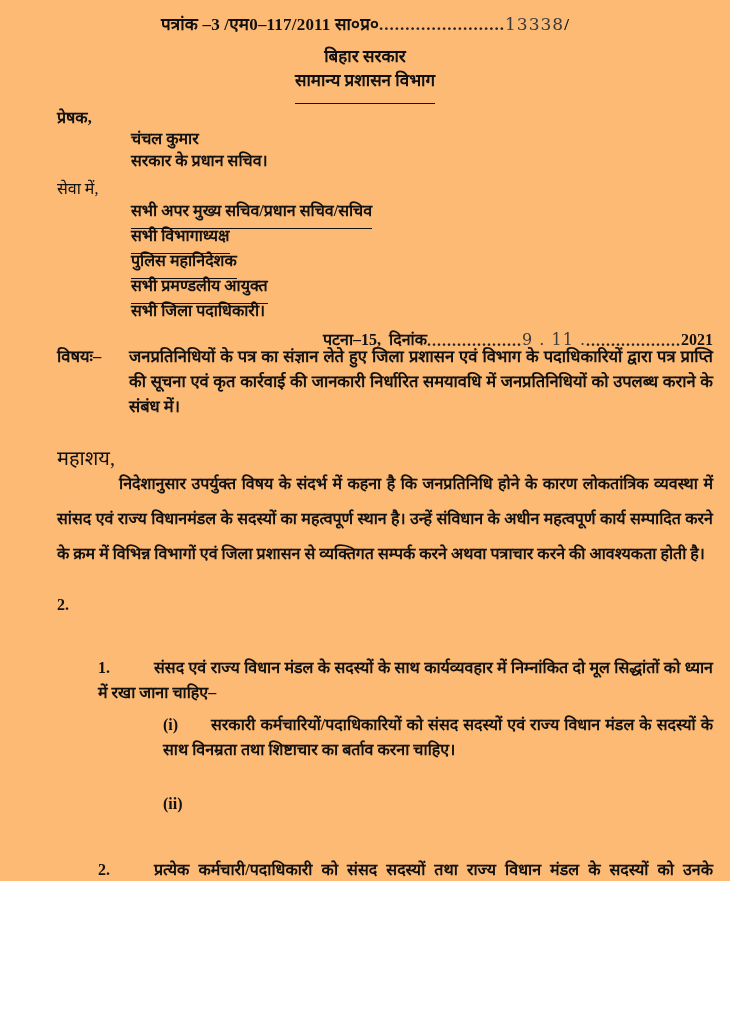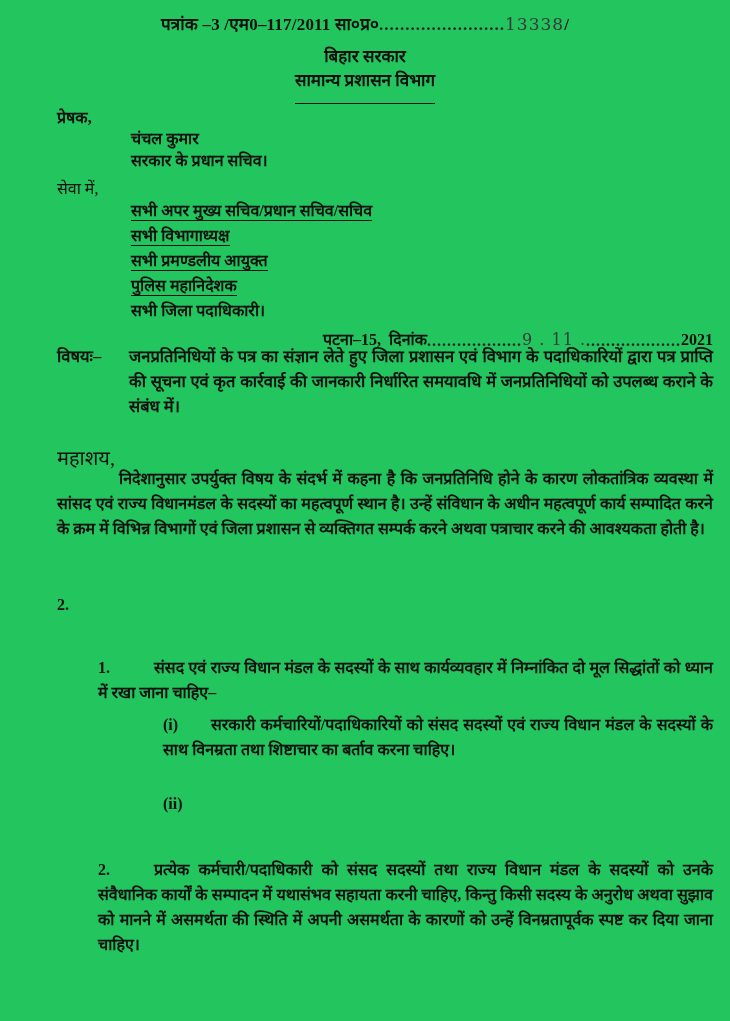--- a/index.html
+++ b/index.html
@@ -7,22 +7,22 @@
     padding: 0;
     background: #ffffff;
   }
   body {
     font-family: "Liberation Serif", "DejaVu Serif", serif;
     color: #111111;
   }
   #page {
     position: relative;
     width: 730px;
-    height: 1021px;
-    background: #22c55e;
+    height: 881px;
+    background: #fdba74;
     overflow: hidden;
     box-sizing: border-box;
   }
 
   
   .line { white-space: nowrap; }
 
   
   .hdr-ref {
     position: absolute;
@@ -80,21 +80,21 @@
   }
   .lbl-sewa {
     position: absolute; top: 177px; left: 57px;
     font-size: 16px; font-weight: 400;
   }
   .to-list {
     position: absolute; top: 199px; left: 131px;
     font-size: 16px; font-weight: 700;
   }
   .to-list div { margin-bottom: 3px; }
-  .to-list .ul span { border-bottom: 1.4px solid #111; padding-bottom: 1px; }
+  .to-list .ul span { border-bottom: 1.4px solid #111; padding-bottom: 9px; }
 
   
   .placedate {
     position: absolute; top: 328px; left: 0; width: 713px;
     text-align: right;
     font-size: 16px; font-weight: 700;
   }
 
   
   .subject {
@@ -112,21 +112,21 @@
   }
 
   
   .mahashay {
     position: absolute; top: 444px; left: 57px;
     font-size: 20px; font-weight: 400;
   }
   .para1 {
     position: absolute; top: 466px; left: 57px; width: 656px;
     font-size: 16px; font-weight: 700;
-    line-height: 25px;
+    line-height: 35px;
     text-align: justify;
     text-justify: inter-word;
     text-indent: 62px;
   }
   .para2 {
     position: absolute; top: 592px; left: 57px; width: 656px;
     font-size: 16px; font-weight: 700;
     line-height: 25px;
     text-align: justify;
     text-justify: inter-word;
@@ -182,22 +182,22 @@
   </div>
 
   <div class="lbl-preshak line">प्रेषक,</div>
   <div class="from-name line">चंचल कुमार</div>
   <div class="from-desig line">सरकार के प्रधान सचिव।</div>
 
   <div class="lbl-sewa line">सेवा में,</div>
   <div class="to-list">
     <div class="line ul"><span>सभी अपर मुख्य सचिव/प्रधान सचिव/सचिव</span></div>
     <div class="line ul"><span>सभी विभागाध्यक्ष</span></div>
+    <div class="line ul"><span>पुलिस महानिदेशक</span></div>
     <div class="line ul"><span>सभी प्रमण्डलीय आयुक्त</span></div>
-    <div class="line ul"><span>पुलिस महानिदेशक</span></div>
     <div class="line"><span>सभी जिला पदाधिकारी।</span></div>
   </div>
 
   <div class="placedate line">
     <span>पटना–15,</span>&nbsp;&nbsp;<span>दिनांक</span><span class="dots">...................</span><span class="hand">9 . 11 .</span><span class="dots">...................</span><span>2021</span>
   </div>
 
   <div class="subject">
     <span class="slabel">विषयः–</span>
     <div class="sbody">जनप्रतिनिधियों के पत्र का संज्ञान लेते हुए जिला प्रशासन एवं विभाग के पदाधिकारियों द्वारा पत्र प्राप्ति की सूचना एवं कृत कार्रवाई की जानकारी निर्धारित समयावधि में जनप्रतिनिधियों को उपलब्ध कराने के संबंध में।</div>

